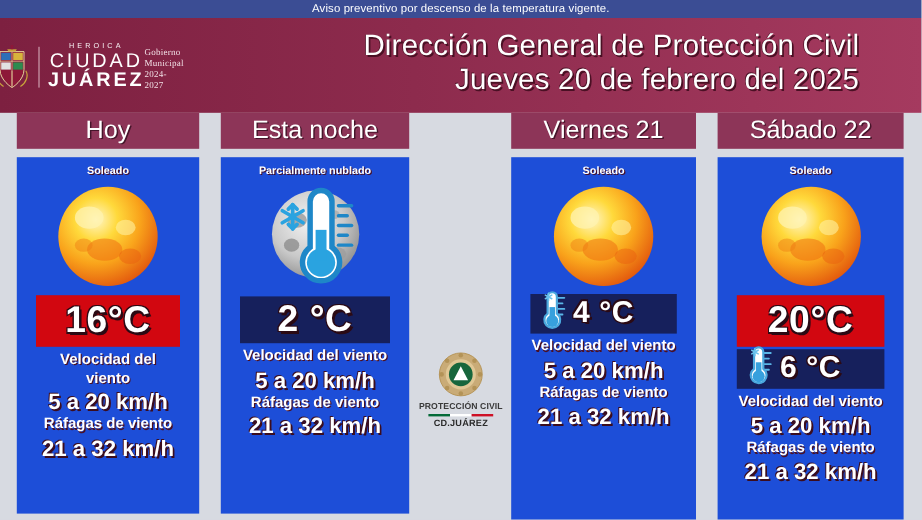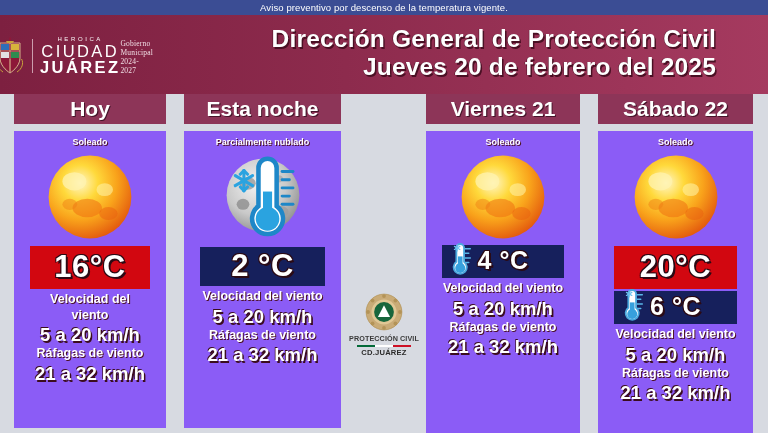--- a/index.html
+++ b/index.html
@@ -36,37 +36,37 @@
   .ciudad { font-size:16.5px; letter-spacing:2.4px; font-weight:300; margin-top:1px; }
   .juarez { font-size:16.5px; letter-spacing:2.4px; font-weight:bold; margin-top:-1px; }
   .gobierno { font-size:7.5px; color:#f0dde4; margin-top:3px; font-family:"Liberation Serif", serif; letter-spacing:.2px; }
 
   .title-block {
     flex:1; display:flex; flex-direction:column;
     justify-content:center; align-items:flex-end;
     padding-right:52px; padding-bottom:4px;
   }
   .title-line1, .title-line2 {
-    color:#fff; font-weight:bold; font-size:24.5px; line-height:1.14;
+    color:#fff; font-weight:normal; font-size:24.5px; line-height:1.14;
     text-shadow:1.5px 1.5px 0 #4a1024, -0.5px -0.5px 0 #4a1024;
     letter-spacing:.2px; white-space:nowrap;
   }
 
   
   .cards {
     position:absolute; left:0; top:94px; width:768px; height:339px;
   }
   .card { position:absolute; top:0; }
   .card-head {
-    background:#8d3558; color:#fff; font-weight:bold; font-size:21px;
+    background:#8d3558; color:#fff; font-weight:normal; font-size:21px;
     text-align:center; padding:4px 0 5px; line-height:1;
     text-shadow:1.2px 1.2px 0 #45152a;
   }
   .card-body {
-    background:#8b5cf6; margin-top:7px; padding:5px 16px 6px;
+    background:#1d4ed8; margin-top:7px; padding:5px 16px 6px;
     display:flex; flex-direction:column; align-items:center;
   }
   .cond {
     color:#fff; font-size:9px; font-weight:bold; text-align:center;
     text-shadow:1px 1px 0 #4a1024; margin:2px 0 3px; line-height:1.1;
   }
   .icon-wrap { display:flex; align-items:center; justify-content:center; }
 
   .temp-band {
     width:100%; display:flex; align-items:center; justify-content:center;

